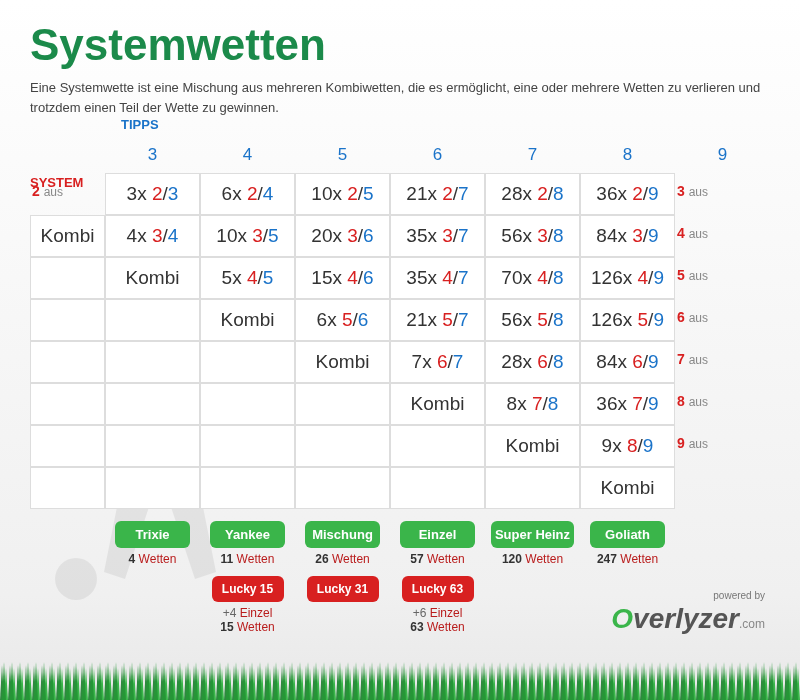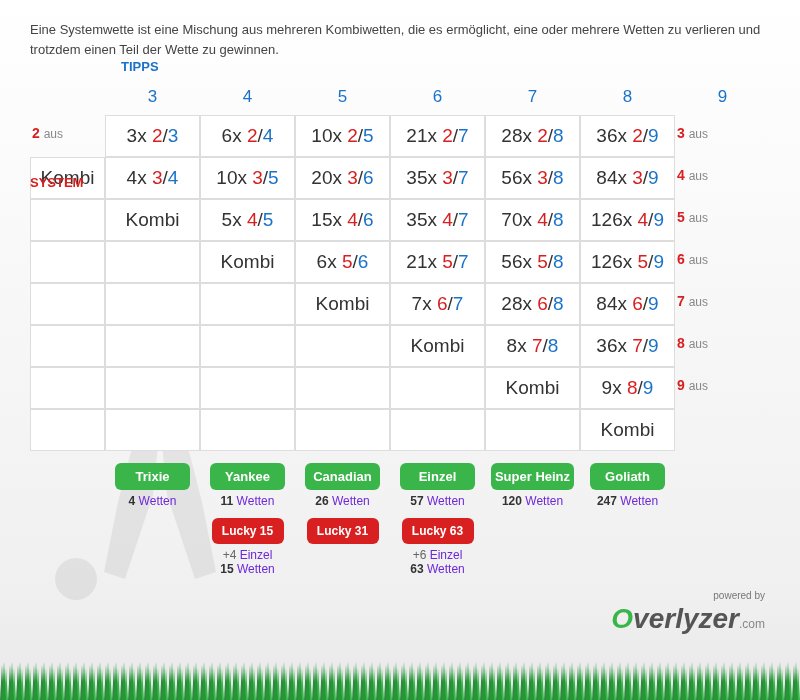--- a/index.html
+++ b/index.html
@@ -100,21 +100,21 @@
   border-radius: 6px;
   margin-bottom: 4px;
   display: inline-block;
   min-width: 72px;
 }
 .badge-sub {
   font-size: 12px;
   color: #666;
 }
 .badge-sub b { color: #333; font-weight: bold; }
-.badge-sub .w { color: #6d28d9; }
+.badge-sub .w { color: #b91c1c; }
 .lucky-row { display: grid; grid-template-columns: 75px repeat(7, 95px); margin-top: 10px; }
 .logo {
   position: absolute;
   right: 35px;
   bottom: 65px;
   text-align: right;
 }
 .logo-powered { font-size: 10px; color: #777; margin-bottom: 2px; }
 .logo-text { font-size: 28px; font-weight: bold; font-style: italic; color: #555; }
 .logo-text .o { color: #3ab54a; }
@@ -139,20 +139,21 @@
 </style>
 </head>
 <body>
 
 <svg class="player-silhouette" viewBox="0 0 200 300">
   <path fill="#333" d="M100 20 a15 15 0 1 1 0 30 a15 15 0 1 1 0 -30 M85 55 Q80 60 75 80 L60 130 L50 140 L55 150 L75 135 L85 95 L90 100 L88 160 L70 230 L60 280 L75 285 L95 225 L100 175 L105 225 L125 285 L140 280 L130 230 L112 160 L110 100 L115 95 L125 135 L145 150 L150 140 L140 130 L125 80 Q120 60 115 55 Z"></path>
   <circle cx="40" cy="285" r="15" fill="#333"></circle>
 </svg>
 
 <div class="container">
+  <h1 class="title">Systemwetten</h1>
   <p class="subtitle">Eine Systemwette ist eine Mischung aus mehreren Kombiwetten, die es ermöglicht,
 eine oder mehrere Wetten zu verlieren und trotzdem einen Teil der Wette zu gewinnen.</p>
 
   <div class="tipps-label">TIPPS</div>
   <div class="system-label">SYSTEM</div>
 
   <div class="grid" id="main-grid">
       <div class="blank"></div>
       <div class="col-header">3</div>
       <div class="col-header">4</div>
@@ -230,21 +231,21 @@
       <div></div>
       <div class="badge-col">
     <div class="badge-green">Trixie</div>
     <div class="badge-sub"><b>4</b> <span class="w">Wetten</span></div>
   </div>
       <div class="badge-col">
     <div class="badge-green">Yankee</div>
     <div class="badge-sub"><b>11</b> <span class="w">Wetten</span></div>
   </div>
       <div class="badge-col">
-    <div class="badge-green">Canadian</div>
+    <div class="badge-green">Mischung</div>
     <div class="badge-sub"><b>26</b> <span class="w">Wetten</span></div>
   </div>
       <div class="badge-col">
     <div class="badge-green">Einzel</div>
     <div class="badge-sub"><b>57</b> <span class="w">Wetten</span></div>
   </div>
       <div class="badge-col">
     <div class="badge-green">Super Heinz</div>
     <div class="badge-sub"><b>120</b> <span class="w">Wetten</span></div>
   </div>

